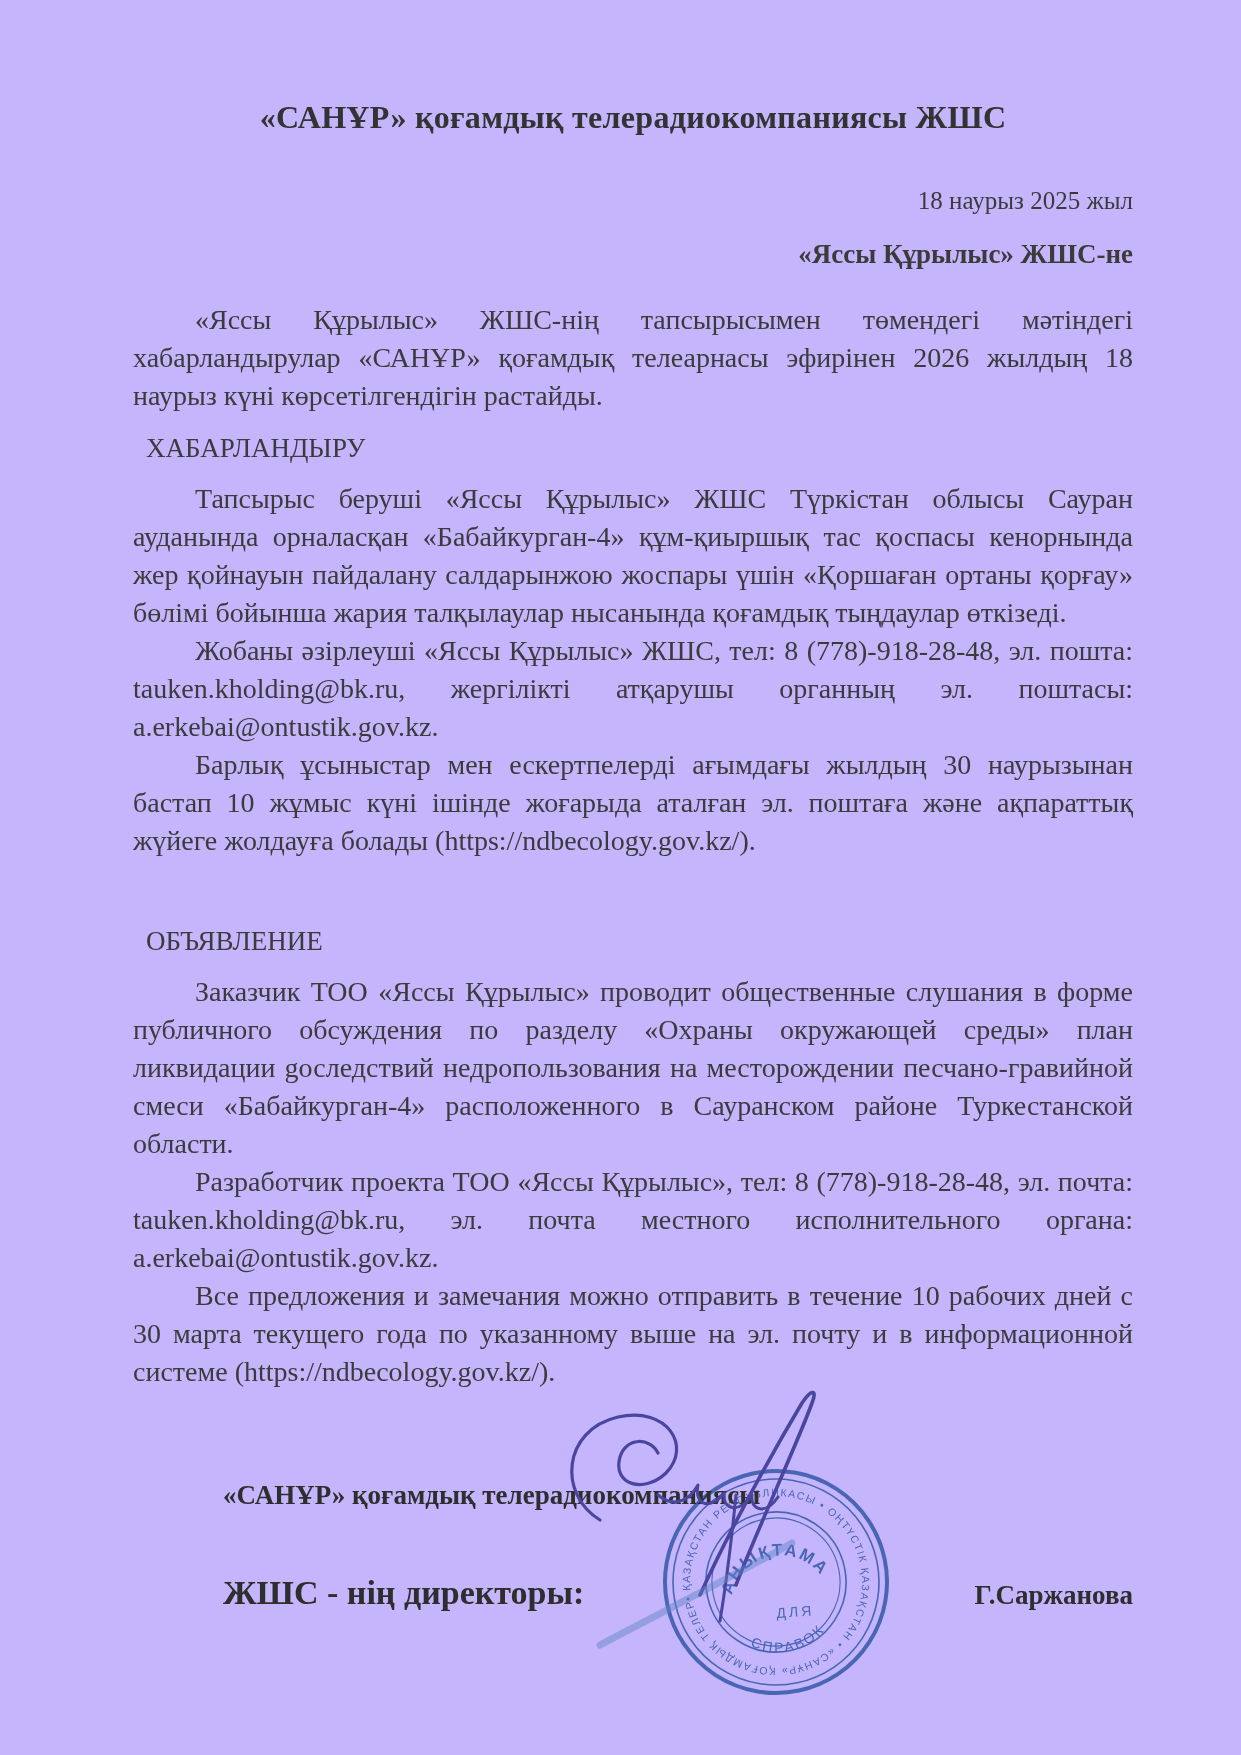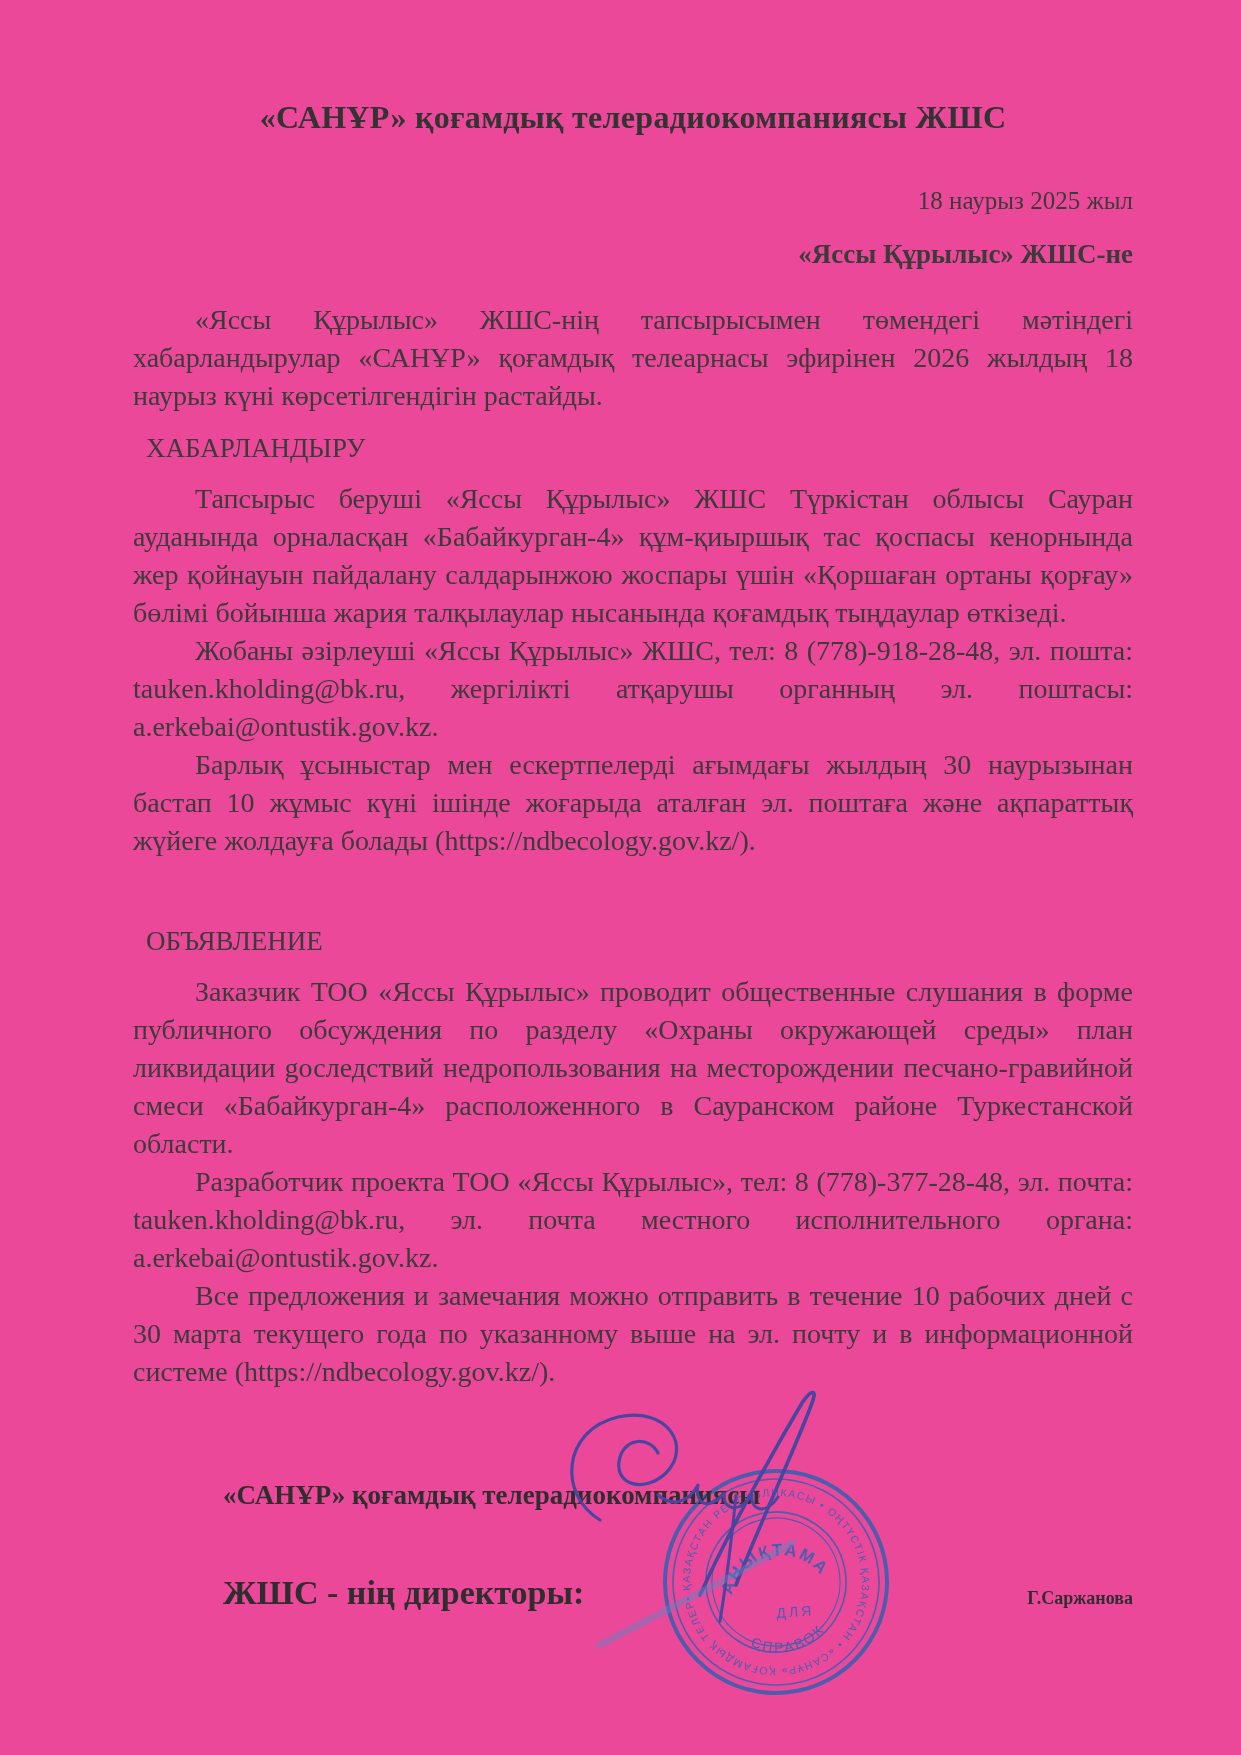--- a/index.html
+++ b/index.html
@@ -1,19 +1,19 @@
 <!DOCTYPE html>
 <html><head>
 <meta charset="utf-8">
 <style>
   html,body{margin:0;padding:0;background:#ffffff;}
   .page{
     position:relative;
     width:1241px;height:1755px;
-    background:#ec4899;
+    background:#c4b5fd;
     font-family:"Liberation Serif", serif;
     color:#3b3b3b;
     overflow:hidden;
   }
   .content{padding:0 108px 0 133px;}
   .doc-title{
     margin:96px 0 0 0;
     font-size:32px;line-height:42px;
     font-weight:bold;text-align:center;
     color:#333333;letter-spacing:.3px;
@@ -52,21 +52,21 @@
   }
   .footer-sign-row{
     margin-top:62px;
     display:flex;justify-content:space-between;align-items:baseline;
   }
   .footer-director{
     padding-left:90px;
     font-size:34px;font-weight:bold;color:#2e2e2e;
   }
   .footer-name{
-    font-size:18px;font-weight:bold;color:#2e2e2e;text-align:center;
+    font-size:27px;font-weight:bold;color:#2e2e2e;text-align:center;
   }
   .stamp{
     position:absolute;left:656px;top:1462px;width:240px;height:240px;
     z-index:2;opacity:.92;
   }
   .stamp text{font-family:"Liberation Sans", sans-serif;}
   .signature{
     position:absolute;left:540px;top:1345px;width:370px;height:330px;
     z-index:4;
   }
@@ -85,21 +85,21 @@
 
     <p class="body first">«Яссы Құрылыс» ЖШС-нің тапсырысымен төмендегі мәтіндегі хабарландырулар «САНҰР» қоғамдық телеарнасы эфирінен 2026 жылдың 18 наурыз күні көрсетілгендігін растайды.</p>
 
     <h2 class="section-heading heading-kk">ХАБАРЛАНДЫРУ</h2>
     <p class="body after-heading">Тапсырыс беруші «Яссы Құрылыс» ЖШС Түркістан облысы Сауран ауданында орналасқан «Бабайкурган-4» құм-қиыршық тас қоспасы кенорнында жер қойнауын пайдалану салдарынжою жоспары үшін «Қоршаған ортаны қорғау» бөлімі бойынша жария талқылаулар нысанында қоғамдық тыңдаулар өткізеді.</p>
     <p class="body">Жобаны әзірлеуші «Яссы Құрылыс» ЖШС, тел: 8 (778)-918-28-48,  эл. пошта: tauken.kholding@bk.ru, жергілікті атқарушы органның эл. поштасы: a.erkebai@ontustik.gov.kz.</p>
     <p class="body">Барлық ұсыныстар мен ескертпелерді ағымдағы жылдың 30 наурызынан бастап 10 жұмыс күні ішінде жоғарыда аталған эл. поштаға және ақпараттық жүйеге жолдауға болады (https://ndbecology.gov.kz/).</p>
 
     <h2 class="section-heading heading-ru">ОБЪЯВЛЕНИЕ</h2>
     <p class="body after-heading">Заказчик ТОО «Яссы Құрылыс» проводит общественные слушания в форме публичного обсуждения по разделу «Охраны окружающей среды» план ликвидации gоследствий недропользования на месторождении песчано-гравийной смеси «Бабайкурган-4» расположенного в Сауранском районе Туркестанской области.</p>
-    <p class="body">Разработчик проекта ТОО «Яссы Құрылыс», тел: 8 (778)-377-28-48, эл. почта: tauken.kholding@bk.ru, эл. почта местного исполнительного органа: a.erkebai@ontustik.gov.kz.</p>
+    <p class="body">Разработчик проекта ТОО «Яссы Құрылыс», тел: 8 (778)-918-28-48, эл. почта: tauken.kholding@bk.ru, эл. почта местного исполнительного органа: a.erkebai@ontustik.gov.kz.</p>
     <p class="body">Все предложения и замечания можно отправить в течение 10 рабочих дней с 30 марта текущего года по указанному выше на эл. почту и в информационной системе (https://ndbecology.gov.kz/).</p>
 
   </div>
 
   <svg class="stamp" viewBox="0 0 240 240" aria-hidden="true">
     <g transform="rotate(-12 120 120)" fill="none" stroke="#3f5fae">
       <circle cx="120" cy="120" r="111" stroke-width="4"></circle>
       <circle cx="120" cy="120" r="103" stroke-width="1.6"></circle>
       <circle cx="120" cy="120" r="70" stroke-width="1.6"></circle>
       <circle cx="120" cy="120" r="64" stroke-width="1.1"></circle>

